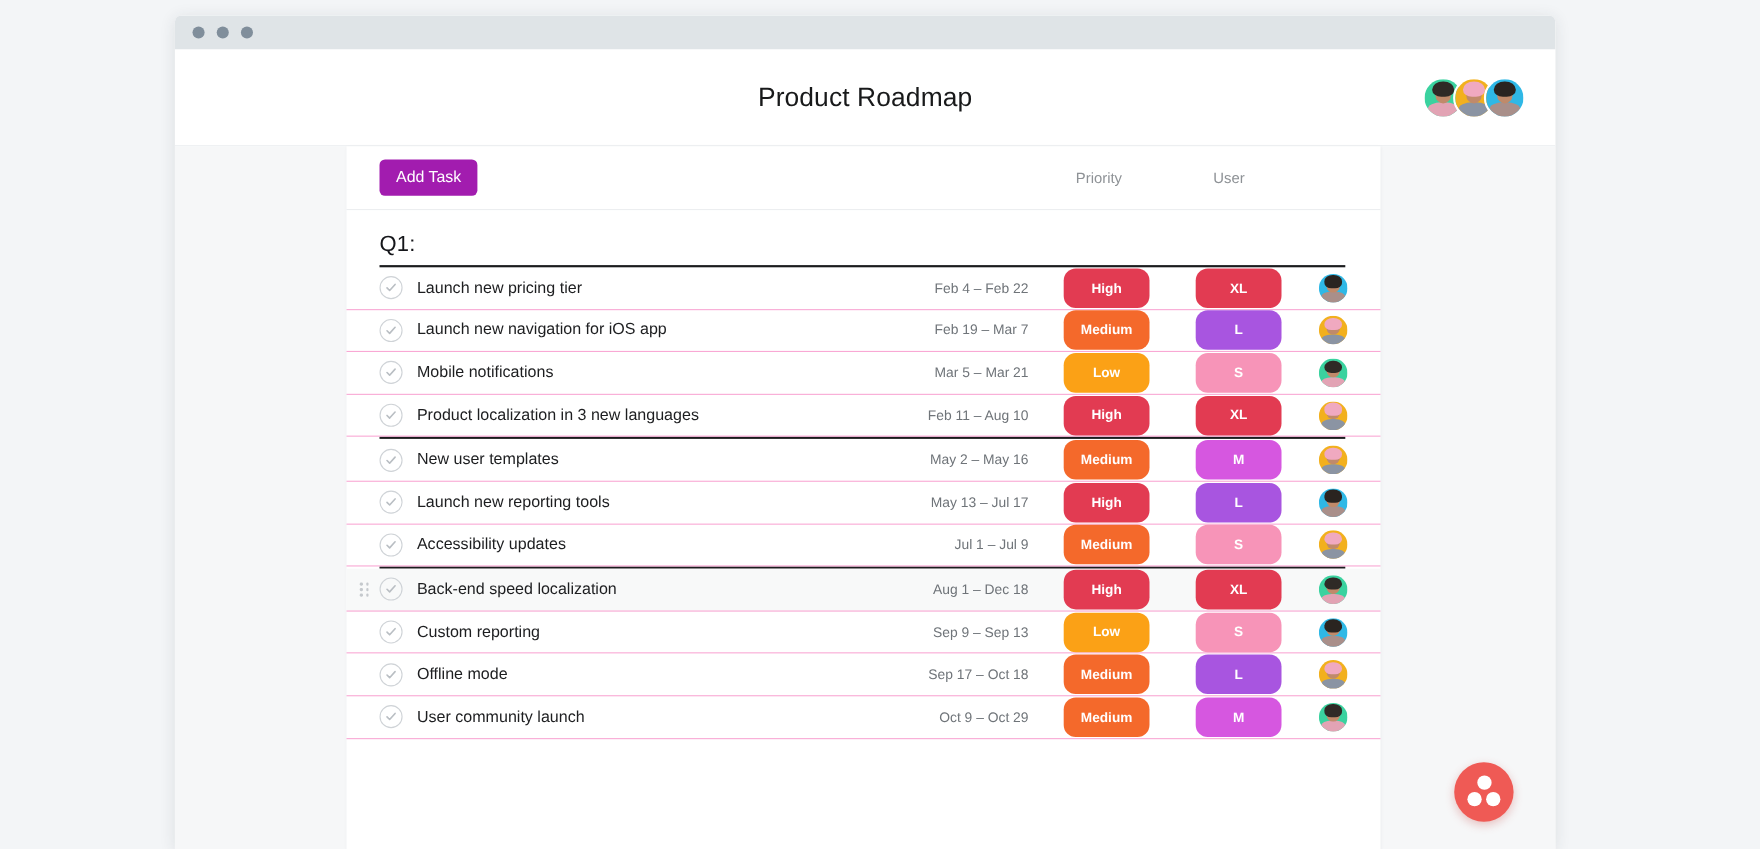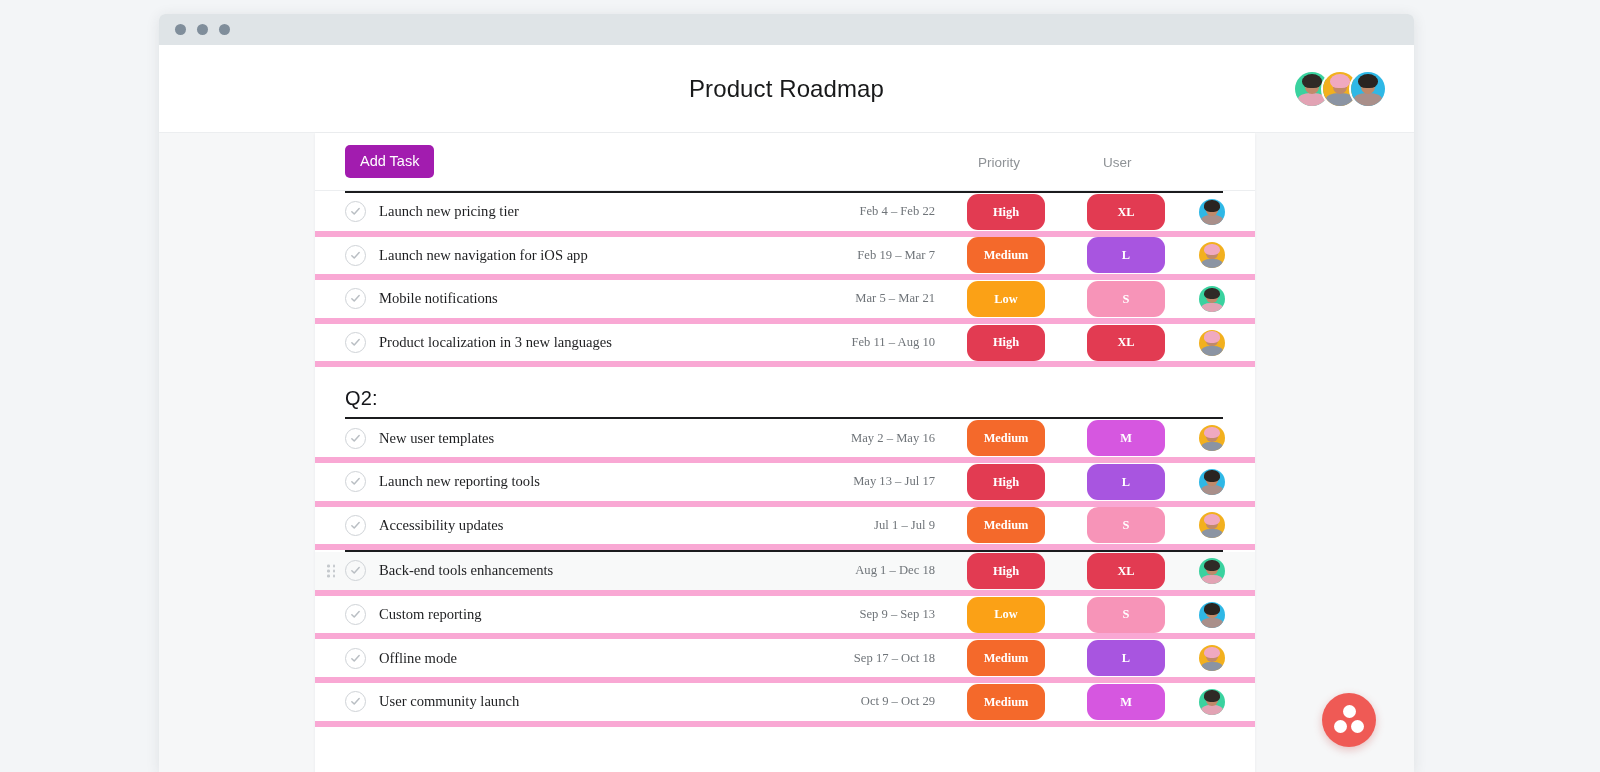--- a/index.html
+++ b/index.html
@@ -156,24 +156,23 @@
     height: 2px;
     background: #1b1c1e;
     margin: 0 32px 0 30px;
   }
 
   
   .row {
     height: 37.6px;
     display: flex;
     align-items: center;
-    border-bottom: 6px solid #f9a8d4;
+    border-bottom: 1px solid #f9a8d4;
     position: relative;
     padding-left: 30px;
-    font-family: Liberation Serif, serif;
   }
   .row.highlight { background: #f8f9f9; }
 
   .grip {
     position: absolute;
     left: 12px;
     top: 50%;
     transform: translateY(-50%);
     width: 9px;
     height: 13px;
@@ -309,20 +308,21 @@
   <div class="app-body">
     <div class="card">
 
       <div class="toolbar">
         <button class="add-task-btn">Add Task</button>
         <span class="col-head priority">Priority</span>
         <span class="col-head size">User</span>
       </div>
 
       <div id="sections">
+          <div class="section-title">Q1:</div>
           <div class="section-rule"></div>
           <div class="row">
             <span class="check">
               <svg width="11" height="11" viewBox="0 0 12 12" aria-hidden="true">
                 <path d="M2 6.2 L4.6 8.8 L10 2.8" fill="none" stroke="#b9bec3" stroke-width="1.6" stroke-linecap="round" stroke-linejoin="round"></path>
               </svg>
             </span>
             <span class="task-name">Launch new pricing tier</span>
             <span class="dates">Feb 4 – Feb 22</span>
             <span class="badge priority" style="background:#e23b52">High</span>
@@ -382,21 +382,20 @@
             <span class="badge priority" style="background:#e23b52">High</span>
             <span class="badge size" style="background:#e23b52">XL</span>
             <span class="row-avatar">
               <span class="face" style="background:#f2b01e">
                 <span class="body" style="background:#8b94a3"></span>
                 <span class="head"></span>
                 <span class="hair" style="background:#f0a9c0"></span>
               </span>
             </span>
           </div>
-          <div class="section-title">Q2:</div>
           <div class="section-rule"></div>
           <div class="row">
             <span class="check">
               <svg width="11" height="11" viewBox="0 0 12 12" aria-hidden="true">
                 <path d="M2 6.2 L4.6 8.8 L10 2.8" fill="none" stroke="#b9bec3" stroke-width="1.6" stroke-linecap="round" stroke-linejoin="round"></path>
               </svg>
             </span>
             <span class="task-name">New user templates</span>
             <span class="dates">May 2 – May 16</span>
             <span class="badge priority" style="background:#f4692b">Medium</span>
@@ -453,21 +452,21 @@
               <i></i>
               <i></i>
               <i></i>
               <i></i>
             </span>
             <span class="check">
               <svg width="11" height="11" viewBox="0 0 12 12" aria-hidden="true">
                 <path d="M2 6.2 L4.6 8.8 L10 2.8" fill="none" stroke="#b9bec3" stroke-width="1.6" stroke-linecap="round" stroke-linejoin="round"></path>
               </svg>
             </span>
-            <span class="task-name">Back-end tools enhancements</span>
+            <span class="task-name">Back-end speed localization</span>
             <span class="dates">Aug 1 – Dec 18</span>
             <span class="badge priority" style="background:#e23b52">High</span>
             <span class="badge size" style="background:#e23b52">XL</span>
             <span class="row-avatar">
               <span class="face" style="background:#3ad29f">
                 <span class="body" style="background:#e2a3b4"></span>
                 <span class="head"></span>
                 <span class="hair" style="background:#2f2a26"></span>
               </span>
             </span>

